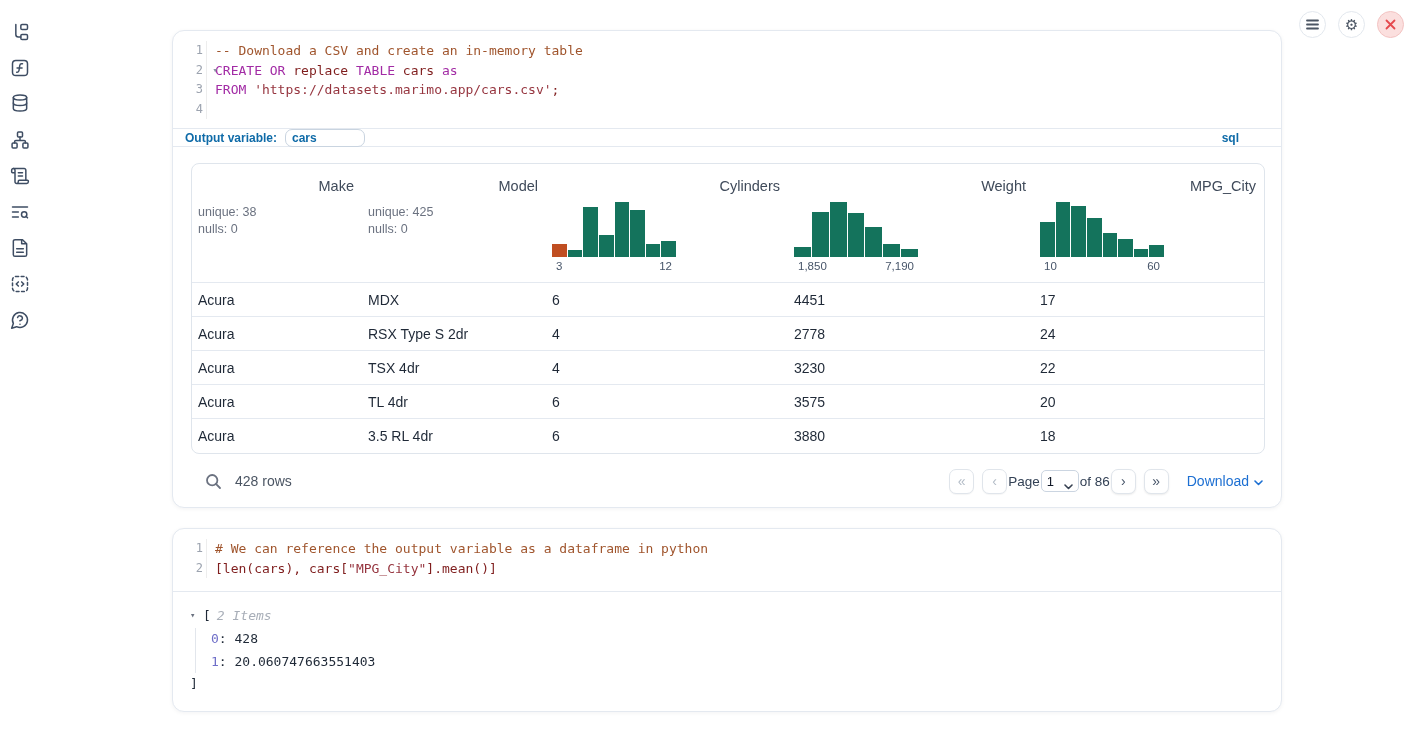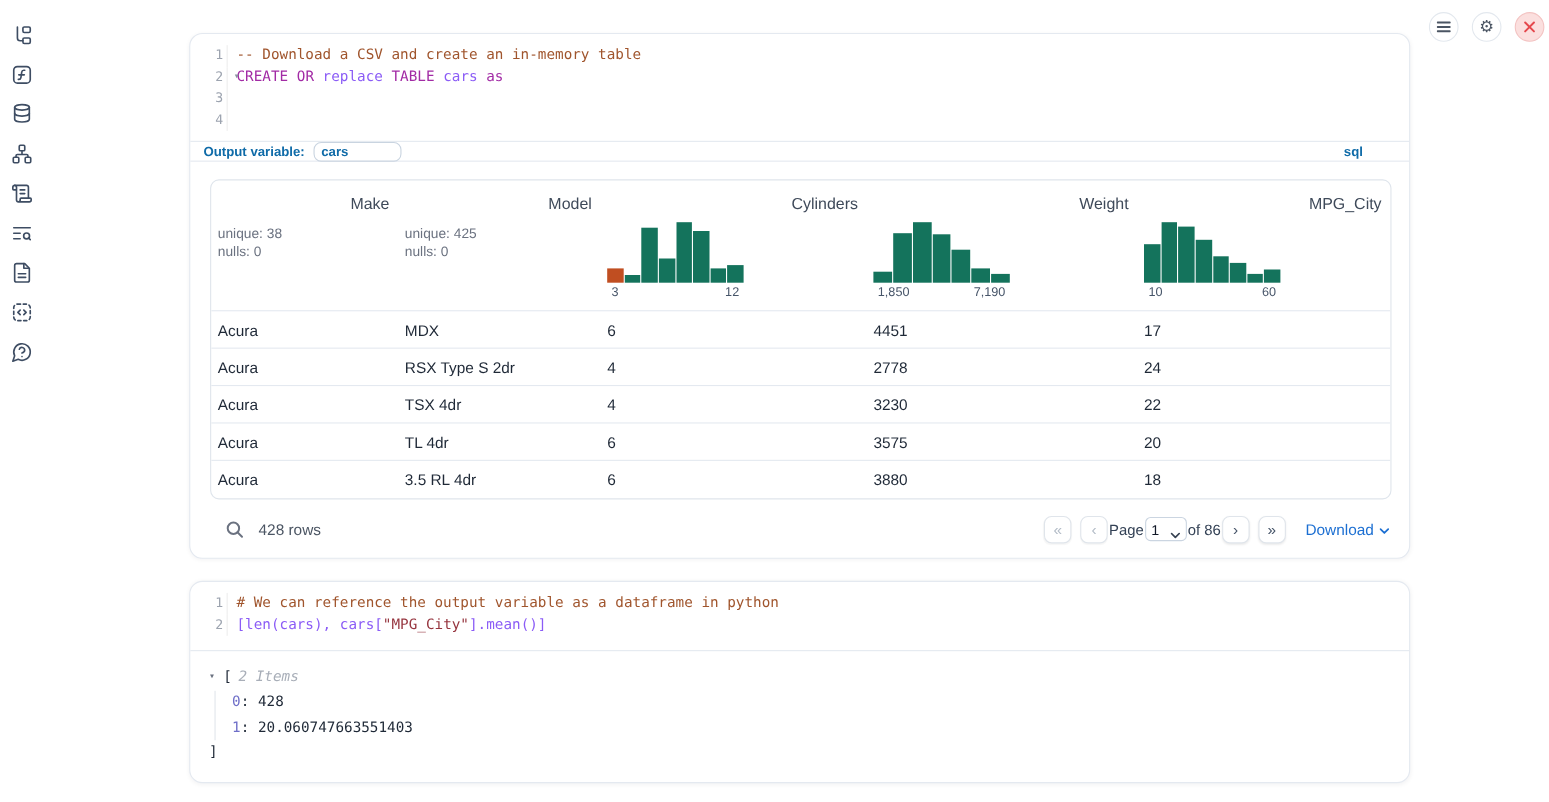--- a/index.html
+++ b/index.html
@@ -35,21 +35,21 @@
   #cell2{top:528px; height:184px;}
 
   .code-area{padding:10px 0 9px;}
   .code-line{display:flex; height:19.6px; line-height:19.6px;
     font-family:"DejaVu Sans Mono",monospace; font-size:13px; white-space:pre;}
   .gutter{flex:0 0 34px; text-align:right; color:#9ca3af; font-size:12px;
     border-right:1px solid #ededed; padding-right:3px; position:relative;}
   .fold{position:absolute; right:-12px; top:0; font-size:9px; color:#8a93a1; cursor:pointer;}
   .code-text{padding-left:8px;}
   .tok-kw{color:#A22BA5;} .tok-comment{color:#A0552D;}
-  .tok-str{color:#96353F;} .tok-plain{color:#8b5cf6;}
+  .tok-str{color:#96353F;} .tok-plain{color:#7f1d1d;}
 
   
   .outvar-row{height:19px; border-top:1px solid var(--border); border-bottom:1px solid var(--border);
     display:flex; align-items:center; padding:0 12px;}
   .outvar-label{font-size:12px; font-weight:bold; color:var(--accent-blue);}
   .outvar-input{margin-left:8px; width:80px; height:18px; border:1px solid #c9d4e0;
     border-radius:7px; font-size:12px; font-weight:bold; color:var(--accent-blue);
     padding:0 6px; font-family:"Liberation Sans",sans-serif;}
   .lang-badge{margin-left:auto; margin-right:30px; font-size:12px; font-weight:bold;
     color:var(--accent-blue);}
@@ -184,21 +184,21 @@
 <button class="round-btn" id="btn-close">
   <svg width="11" height="11" viewBox="0 0 11 11">
       <path d="M1.5 1.5l8 8M9.5 1.5l-8 8"></path>
     </svg>
 </button>
 
 <section class="cell" id="cell1">
   <div class="code-area" id="code1">
       <div class="code-line"><span class="gutter">1</span><span class="code-text"><span class="tok-comment">-- Download a CSV and create an in-memory table</span></span></div>
       <div class="code-line"><span class="gutter">2<span class="fold">▾</span></span><span class="code-text"><span class="tok-kw">CREATE</span><span class="tok-plain"> </span><span class="tok-kw">OR</span><span class="tok-plain"> replace </span><span class="tok-kw">TABLE</span><span class="tok-plain"> cars </span><span class="tok-kw">as</span></span></div>
-      <div class="code-line"><span class="gutter">3</span></div>
+      <div class="code-line"><span class="gutter">3</span><span class="code-text"><span class="tok-kw">FROM</span><span class="tok-plain"> </span><span class="tok-str">'https://datasets.marimo.app/cars.csv'</span><span class="tok-plain">;</span></span></div>
       <div class="code-line"><span class="gutter">4</span></div>
     </div>
 
   <div class="outvar-row">
     <span class="outvar-label">Output variable:</span>
     <input class="outvar-input" value="cars" style="">
     <span class="lang-badge">sql</span>
   </div>
 
   <div class="cell-output">

